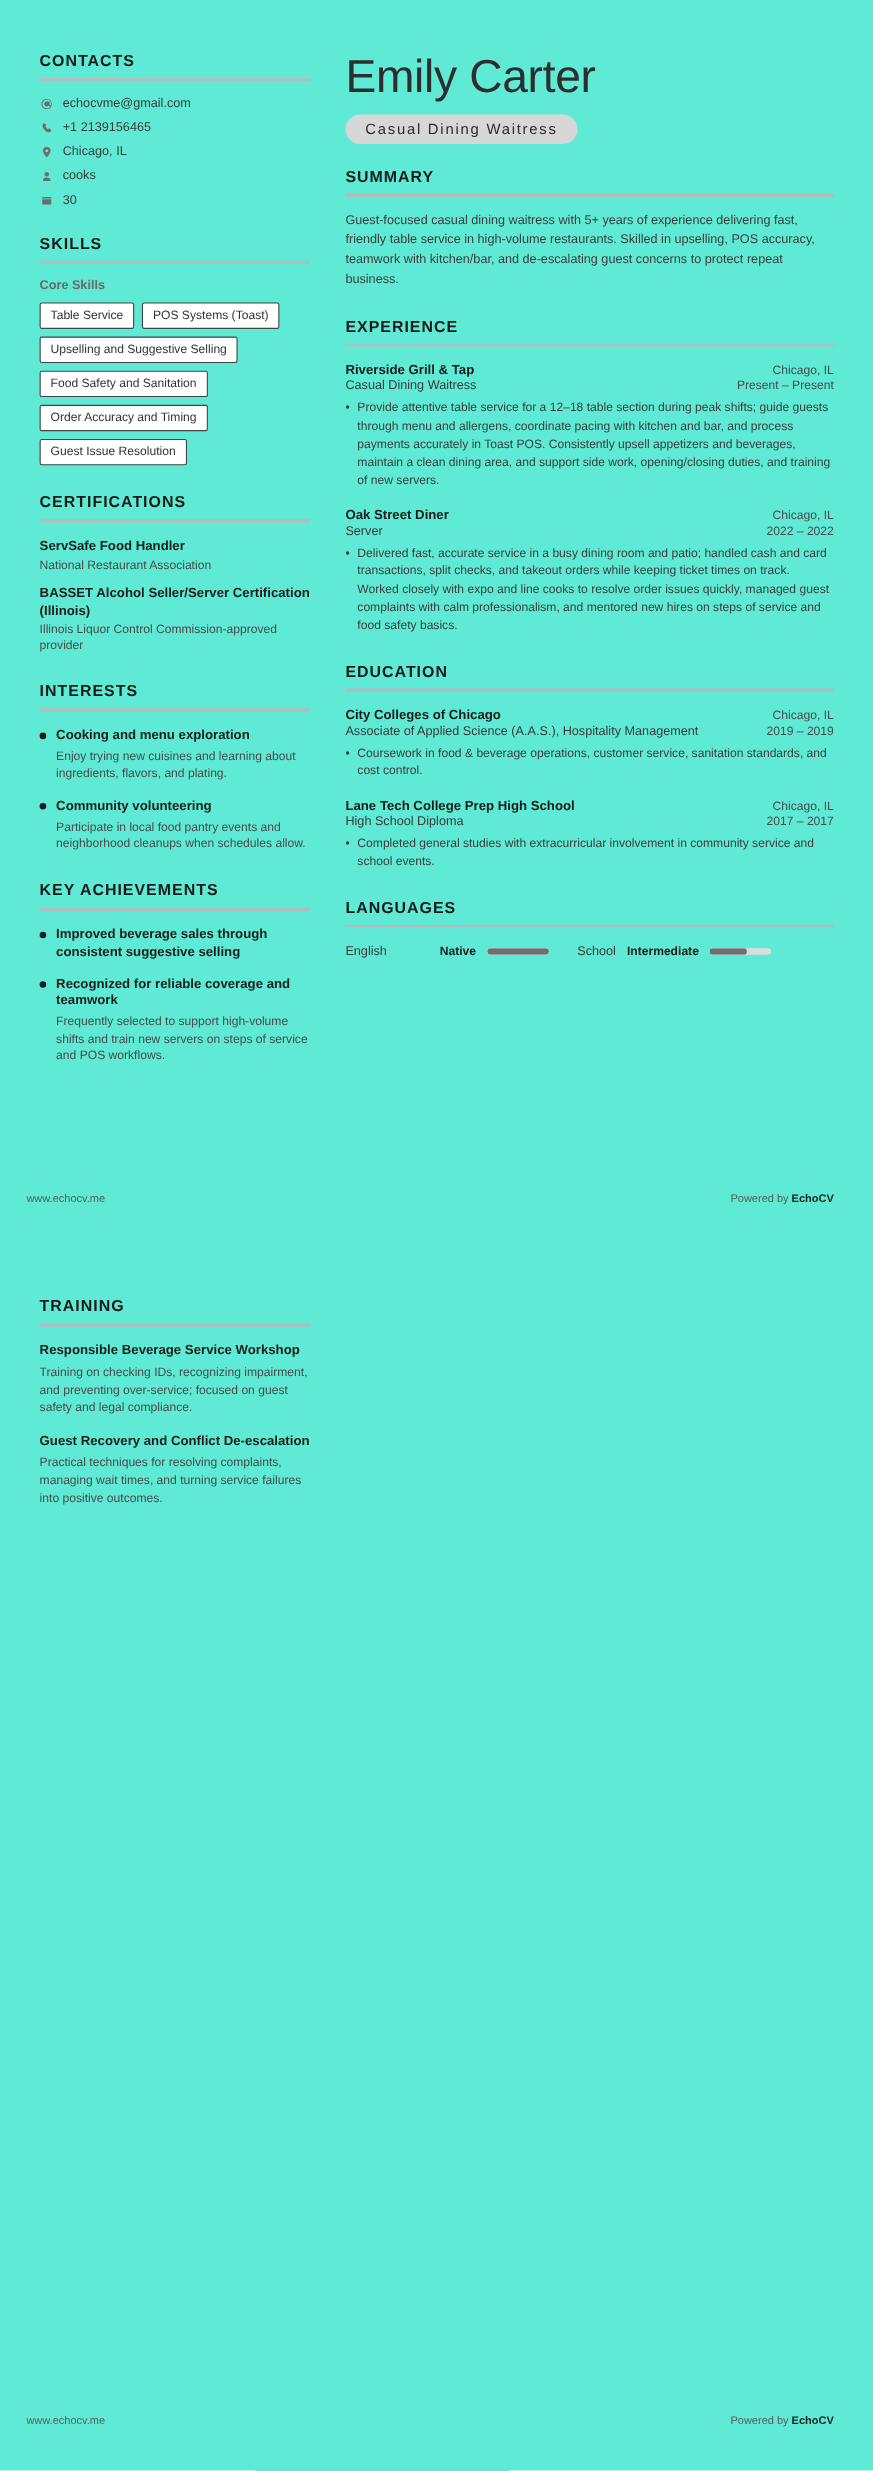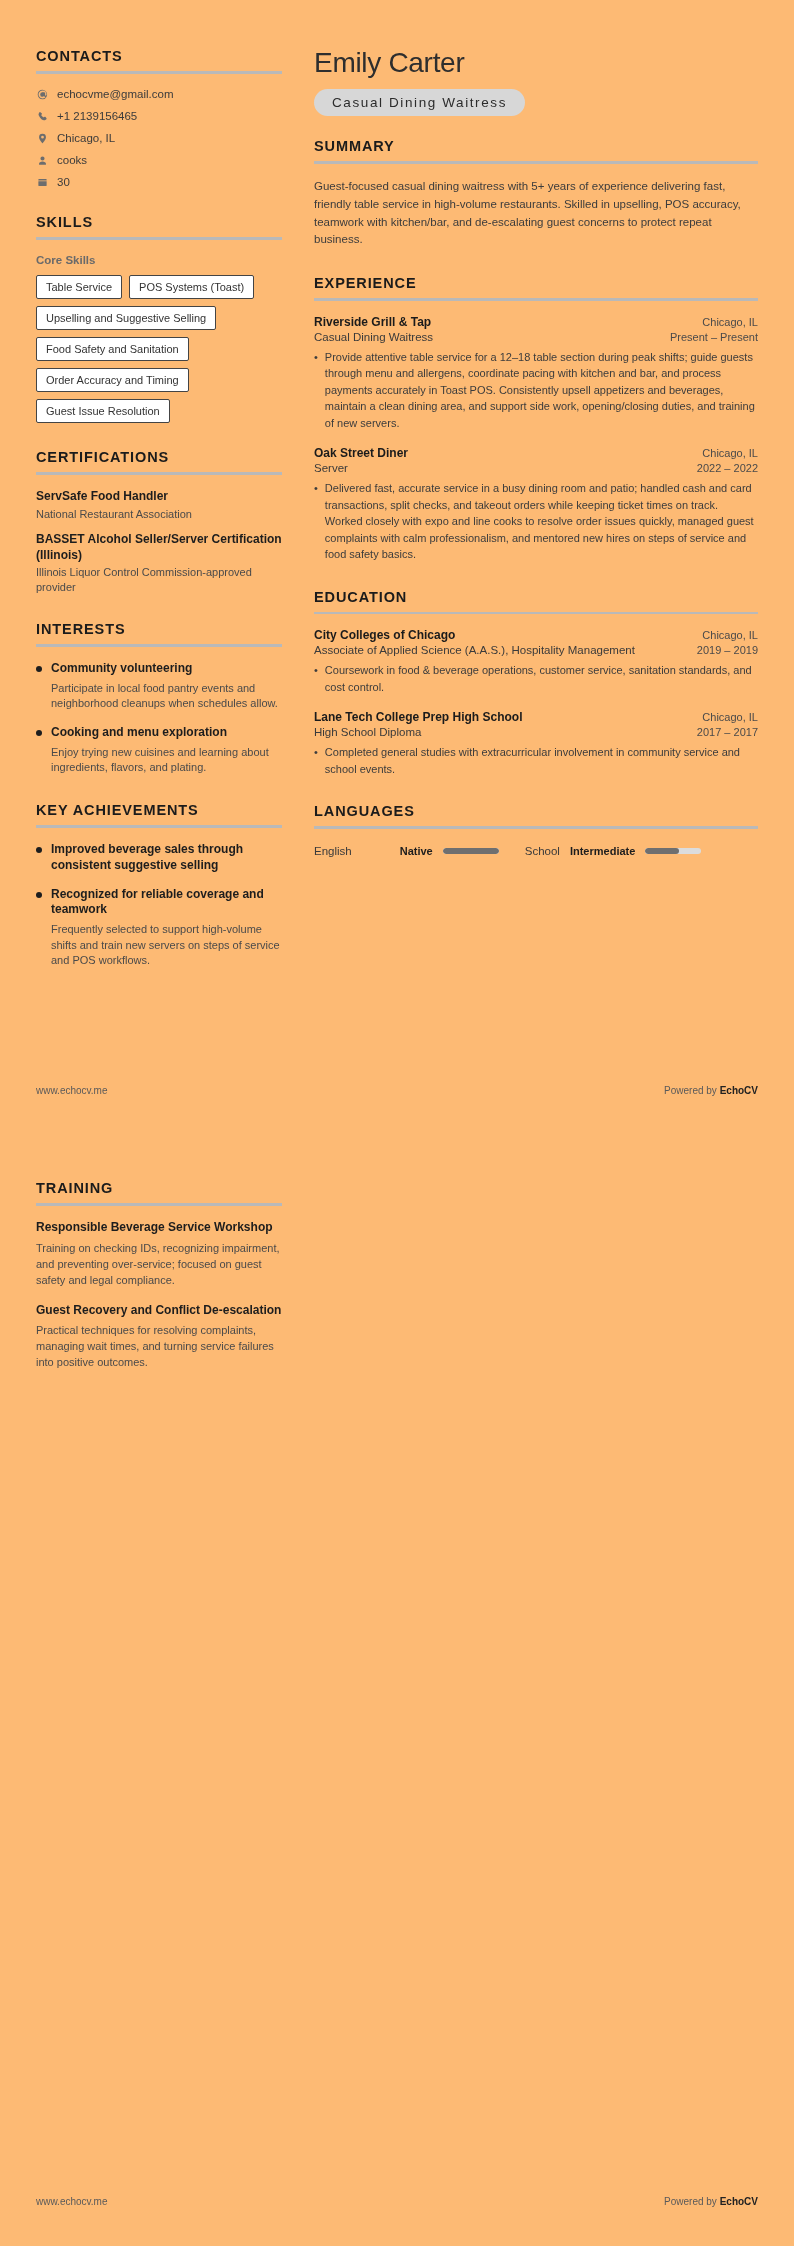--- a/index.html
+++ b/index.html
@@ -6,21 +6,21 @@
   html, body {
     background: #ffffff;
     font-family: "Liberation Sans", sans-serif;
     color: #2b2b2b;
   }
   .page {
     width: 794px;
     min-height: 2246px;
     margin: 0 auto;
     position: relative;
-    background: #fdba74;
+    background: #5eead4;
   }
 
   
   .sheet {
     position: relative;
     width: 794px;
     padding: 48px 36px 0 36px;
   }
   .cols {
     display: flex;
@@ -120,21 +120,21 @@
   }
   .bullet-desc {
     font-size: 11px;
     color: #4a4a4a;
     line-height: 1.42;
     margin-top: 4px;
   }
 
   
   .name {
-    font-size: 28px;
+    font-size: 42px;
     font-weight: normal;
     color: #2e2e2e;
     line-height: 1.05;
     letter-spacing: -0.3px;
   }
   .role-pill {
     display: inline-block;
     margin-top: 12px;
     margin-bottom: 22px;
     background: #d7d7d7;
@@ -225,21 +225,21 @@
     display: block;
     height: 100%;
     background: #6f6f6f;
     border-radius: 3px;
   }
   .lang-sep { width: 28px; }
 
   
   .footer {
     position: absolute;
-    left: 36px;
+    left: 24px;
     right: 36px;
     display: flex;
     justify-content: space-between;
     align-items: center;
     font-size: 10px;
     color: #5a5a5a;
   }
   .footer .brand b { color: #222; }
 
   
@@ -352,29 +352,29 @@
           </div>
         </div>
 
         <div class="sec">
           <div class="sec-title">INTERESTS</div>
           <div class="sec-rule"></div>
 
           <div class="bullet-item">
             <span class="dot"></span>
             <div class="bullet-body">
-              <div class="bullet-title">Community volunteering</div>
-              <div class="bullet-desc">Participate in local food pantry events and neighborhood cleanups when schedules allow.</div>
+              <div class="bullet-title">Cooking and menu exploration</div>
+              <div class="bullet-desc">Enjoy trying new cuisines and learning about ingredients, flavors, and plating.</div>
             </div>
           </div>
           <div class="bullet-item">
             <span class="dot"></span>
             <div class="bullet-body">
-              <div class="bullet-title">Cooking and menu exploration</div>
-              <div class="bullet-desc">Enjoy trying new cuisines and learning about ingredients, flavors, and plating.</div>
+              <div class="bullet-title">Community volunteering</div>
+              <div class="bullet-desc">Participate in local food pantry events and neighborhood cleanups when schedules allow.</div>
             </div>
           </div>
         </div>
 
         <div class="sec">
           <div class="sec-title">KEY ACHIEVEMENTS</div>
           <div class="sec-rule"></div>
 
           <div class="bullet-item">
             <span class="dot"></span>

